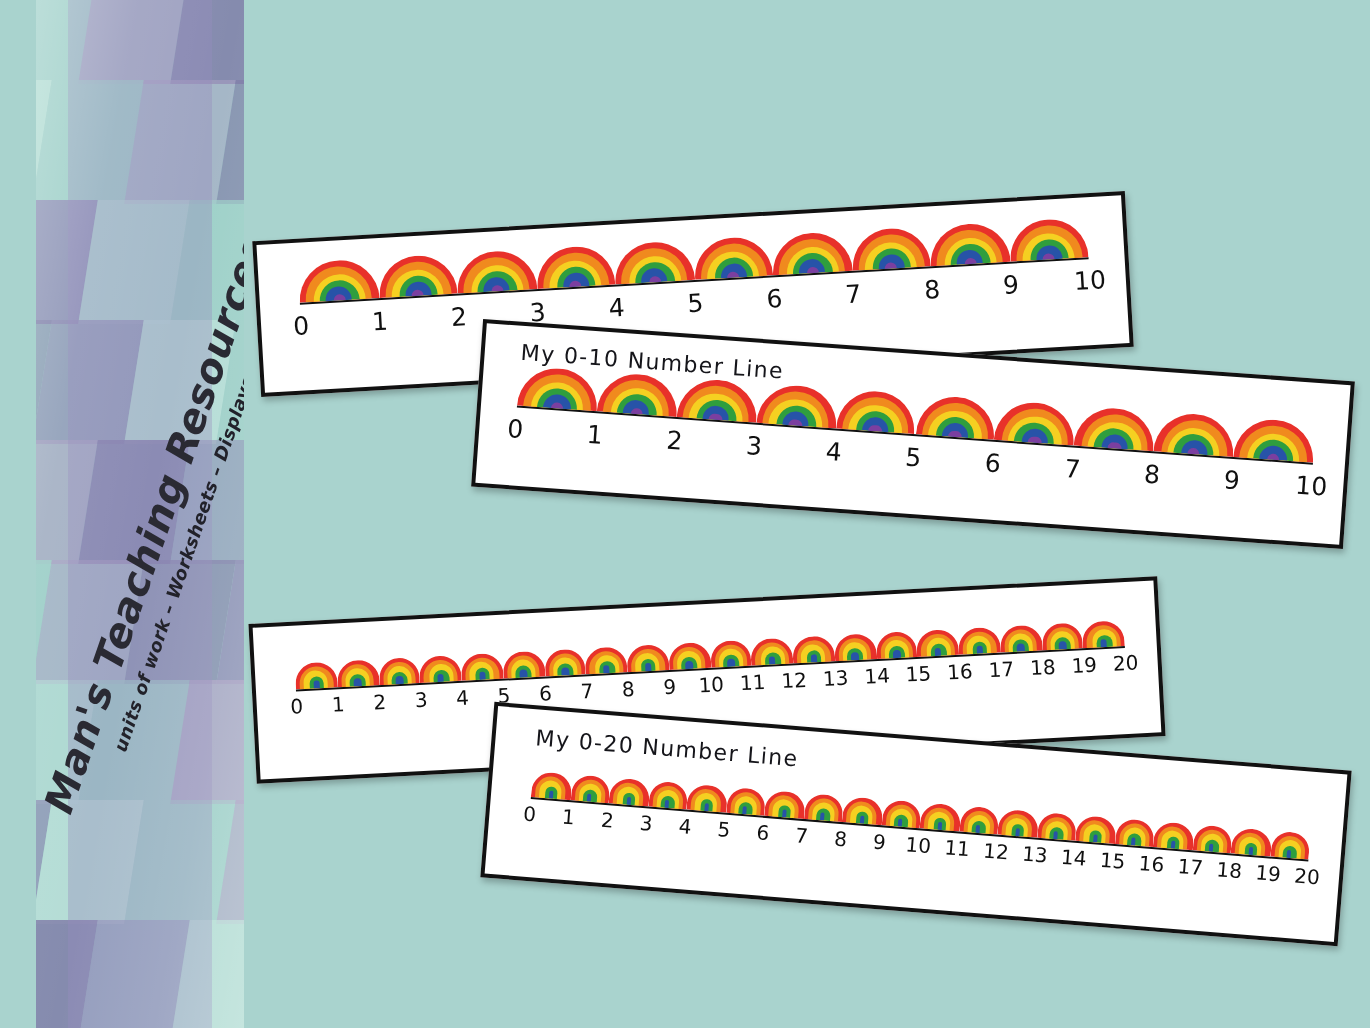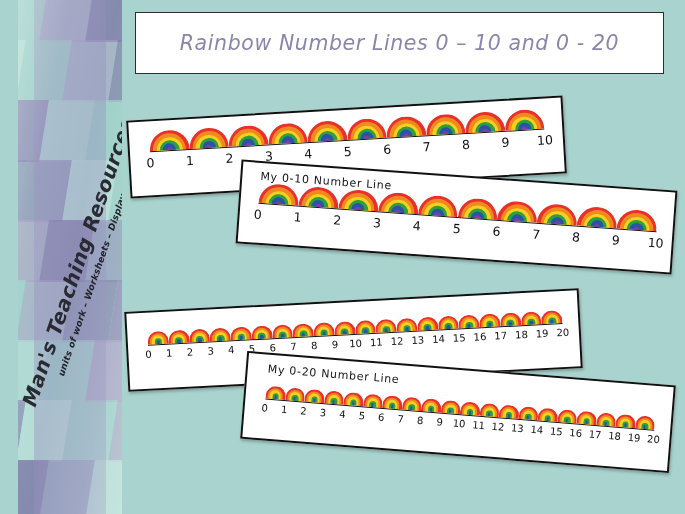--- a/index.html
+++ b/index.html
@@ -160,23 +160,20 @@
         <div class="dm" style="background: rgb(185, 224, 216); left: 92px; top: 480px; opacity: 0.69;"></div>
       </div>
     <div class="sb-tint"></div>
     <div class="sb-gloss"></div>
     <div class="sb-text-wrap">
       <div class="sb-title">Man's Teaching Resources</div>
       <div class="sb-sub">units of work – Worksheets – Displays – Assessment Tools</div>
     </div>
   </div>
 
-  <div class="title-card">
-    <div class="title-text">Rainbow Number Lines 0 – 10 and 0 - 20</div>
-  </div>
 
   <div class="card" id="card1">
       <div style="position: absolute; left: 20px; width: 395px; top: 30px; height: 1.4px; background: rgb(17, 17, 17);"></div>
       <div style="position: absolute; left: 20px; top: 10px; width: 39.5px; height: 20px; overflow: hidden;">
         <div style="position: absolute; left: 0px; top: 0px; width: 39.5px; height: 20px; border-top-left-radius: 999px; border-top-right-radius: 999px; background: rgb(232, 49, 42); box-sizing: border-box;"></div>
         <div style="position: absolute; left: 3.33333px; top: 3.33333px; width: 32.8333px; height: 16.6667px; border-top-left-radius: 999px; border-top-right-radius: 999px; background: rgb(240, 138, 30); box-sizing: border-box;"></div>
         <div style="position: absolute; left: 6.66667px; top: 6.66667px; width: 26.1667px; height: 13.3333px; border-top-left-radius: 999px; border-top-right-radius: 999px; background: rgb(245, 208, 33); box-sizing: border-box;"></div>
         <div style="position: absolute; left: 10px; top: 10px; width: 19.5px; height: 10px; border-top-left-radius: 999px; border-top-right-radius: 999px; background: rgb(47, 158, 62); box-sizing: border-box;"></div>
         <div style="position: absolute; left: 13.3333px; top: 13.3333px; width: 12.8333px; height: 6.66667px; border-top-left-radius: 999px; border-top-right-radius: 999px; background: rgb(39, 83, 168); box-sizing: border-box;"></div>
         <div style="position: absolute; left: 16.6667px; top: 16.6667px; width: 6.16667px; height: 3.33333px; border-top-left-radius: 999px; border-top-right-radius: 999px; background: rgb(123, 63, 160); box-sizing: border-box;"></div>

